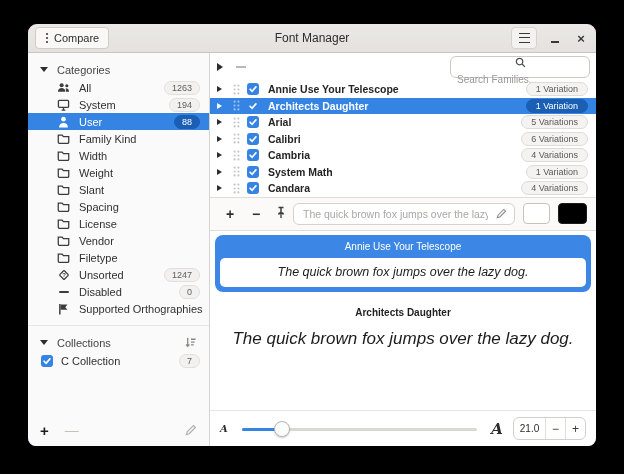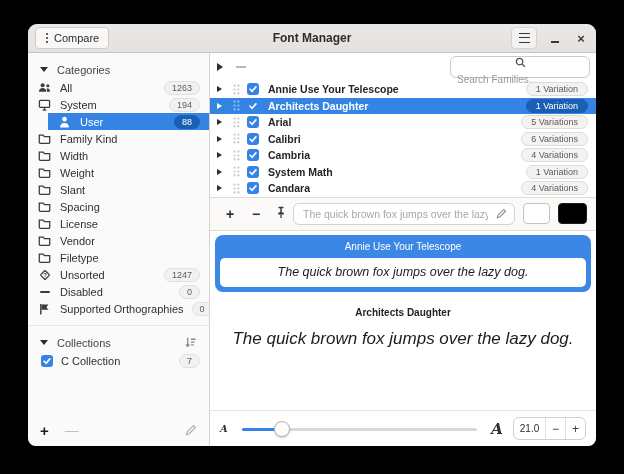--- a/index.html
+++ b/index.html
@@ -4,40 +4,40 @@
 <style>
   html,body{margin:0;padding:0;}
   body{width:624px;height:474px;background:#000;font-family:"Liberation Sans","DejaVu Sans",sans-serif;-webkit-font-smoothing:antialiased;}
   .stage{position:relative;width:624px;height:474px;background:#000;overflow:hidden;}
   .window{position:absolute;left:28px;top:24px;width:568px;height:422px;background:#d946ef;border-radius:9px 9px 8px 8px;box-shadow:0 10px 26px rgba(0,0,0,.6);overflow:hidden;display:flex;flex-direction:column;}
 
   
   .titlebar{height:28px;flex:0 0 28px;background:linear-gradient(#ebe9e7,#e4e1de);border-bottom:1px solid #c8c4c0;display:flex;align-items:center;padding:0 7px;position:relative;}
   .btn-compare{display:flex;align-items:center;gap:5px;height:20px;padding:0 9px;background:#f9f8f7;border:1px solid #cfcbc7;border-radius:4px;font-size:11px;color:#2e2e2e;cursor:default;}
   .vdots{width:2px;height:2px;border-radius:50%;background:#2e2e2e;box-shadow:0 -4px 0 #2e2e2e,0 4px 0 #2e2e2e;margin:0 1px;}
-  .win-title{position:absolute;left:0;right:0;text-align:center;font-size:12px;font-weight:bold;color:#2d2d2d;pointer-events:none;}
+  .win-title{position:absolute;left:0;right:0;text-align:center;font-size:12px;font-weight:normal;color:#2d2d2d;pointer-events:none;}
   .tb-right{margin-left:auto;display:flex;align-items:center;gap:10px;position:relative;}
   .btn-menu{width:24px;height:20px;background:#f4f2f0;border:1px solid #d6d2ce;border-radius:4px;display:flex;align-items:center;justify-content:center;}
   .hamb{width:11px;height:8px;border-top:1.5px solid #3a3a3a;border-bottom:1.5px solid #3a3a3a;position:relative;}
   .hamb::after{content:"";position:absolute;left:0;right:0;top:2.6px;height:1.5px;background:#3a3a3a;}
   .btn-min{width:16px;height:18px;display:flex;align-items:flex-end;justify-content:center;padding-bottom:4px;box-sizing:border-box;}
   .btn-min i{display:block;width:8px;height:2px;background:#3a3a3a;}
   .btn-close{width:16px;height:18px;display:flex;align-items:center;justify-content:center;font-size:13px;font-weight:bold;color:#3a3a3a;}
 
   
   .app-body{flex:1;display:flex;min-height:0;}
   .sidebar{width:181px;flex:0 0 181px;background:#fbfafa;border-right:1px solid #d7d3cf;display:flex;flex-direction:column;font-size:11px;color:#303030;gap:47px;}
   .side-scroll{flex:1;padding-top:7px;overflow:hidden;}
   .s-header{height:19px;display:flex;align-items:center;gap:9px;padding:0 12px;color:#454545;}
   .tri-d{width:0;height:0;border-top:5px solid #2d2d2d;border-left:4px solid transparent;border-right:4px solid transparent;}
-  .s-item{height:17px;display:flex;align-items:center;padding:0 9px 0 9px;gap:8px;}
+  .s-item{height:17px;display:flex;align-items:center;padding:0 9px 0 28px;gap:8px;}
   .s-icon{width:15px;display:flex;justify-content:center;color:#3c3c3c;flex:0 0 15px;}
   .s-label{white-space:nowrap;}
   .s-badge{margin-left:auto;font-size:9px;color:#5d5d5d;background:#f2f1f0;border:1px solid #e2e0de;border-radius:9px;padding:1px 7px;line-height:10px;}
-  .s-item.selected{background:#3584e4;color:#fff;margin-left:20px;}
+  .s-item.selected{background:#3584e4;color:#fff;}
   .s-item.selected .s-icon{color:#fff;}
   .s-item.selected .s-badge{background:#1a5fb4;border-color:#1a5fb4;color:#fff;}
   .s-sep{border-top:1px solid #e9e6e3;margin:8px 0 7px 0;}
   .sort-btn{margin-left:auto;color:#8b8884;display:flex;}
   .chk{width:12px;height:12px;border-radius:3px;background:#3584e4;display:flex;align-items:center;justify-content:center;flex:0 0 12px;}
   .s-coll{height:18px;display:flex;align-items:center;padding:0 9px 0 13px;gap:8px;}
   .clipped-row{height:9px;overflow:hidden;display:flex;align-items:flex-start;padding:3px 9px 0 13px;opacity:.55;}
   .clipped-row i{display:block;width:11px;height:2px;background:#c6c3bf;margin-left:17px;}
   .clipped-row b{margin-left:auto;width:18px;height:5px;border-radius:4px 4px 0 0;background:#f2f1f0;border:1px solid #e5e3e1;border-bottom:0;}
   .side-actions{flex:0 0 24px;display:flex;align-items:center;padding:0 12px 4px 12px;gap:16px;}

